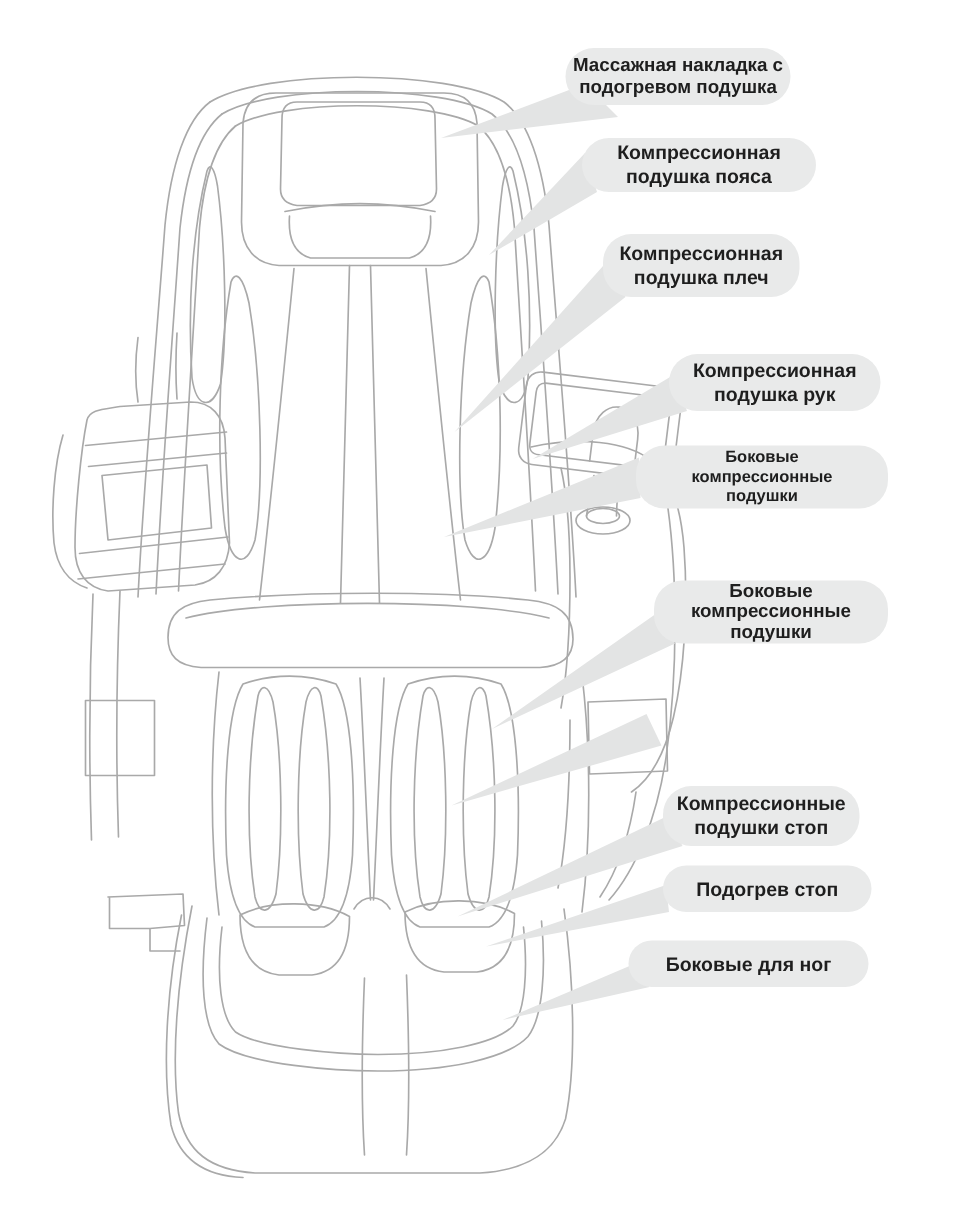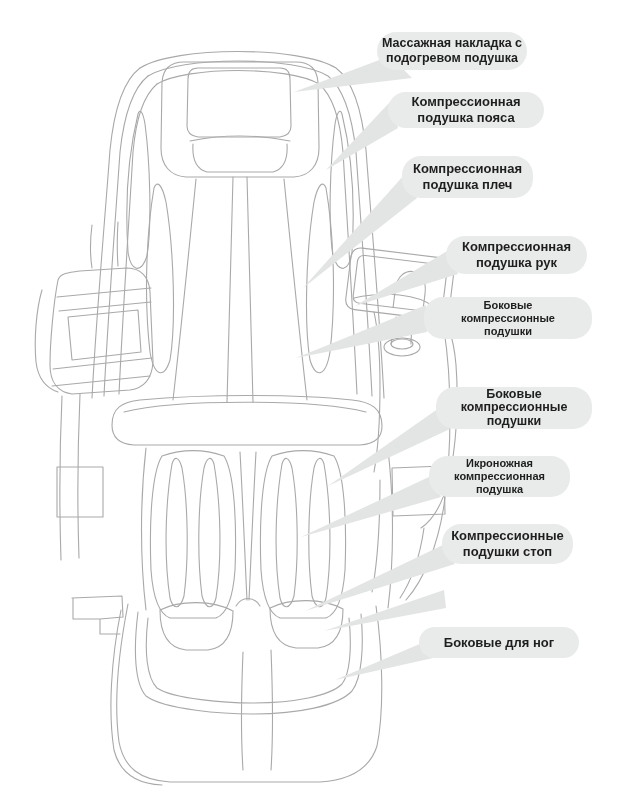--- a/index.html
+++ b/index.html
@@ -175,29 +175,27 @@
     <span>компрессионные</span>
     <span>подушки</span>
   </div>
 
   <div class="bubble b6 fs12b">
     <span>Боковые</span>
     <span>компрессионные</span>
     <span>подушки</span>
   </div>
 
-  <div class="bubble b7 fs11">
-    <span>Икроножная</span>
-    <span>компрессионная</span>
-    <span>подушка</span>
-  </div>
 
   <div class="bubble b8 fs13">
     <span>Компрессионные</span>
     <span>подушки стоп</span>
   </div>
 
+  <div class="bubble b9 fs13">
+    <span>Подогрев стоп</span>
+  </div>
 
   <div class="bubble b10 fs13">
     <span>Боковые для ног</span>
   </div>
 
 </div>
 
 </body></html>

